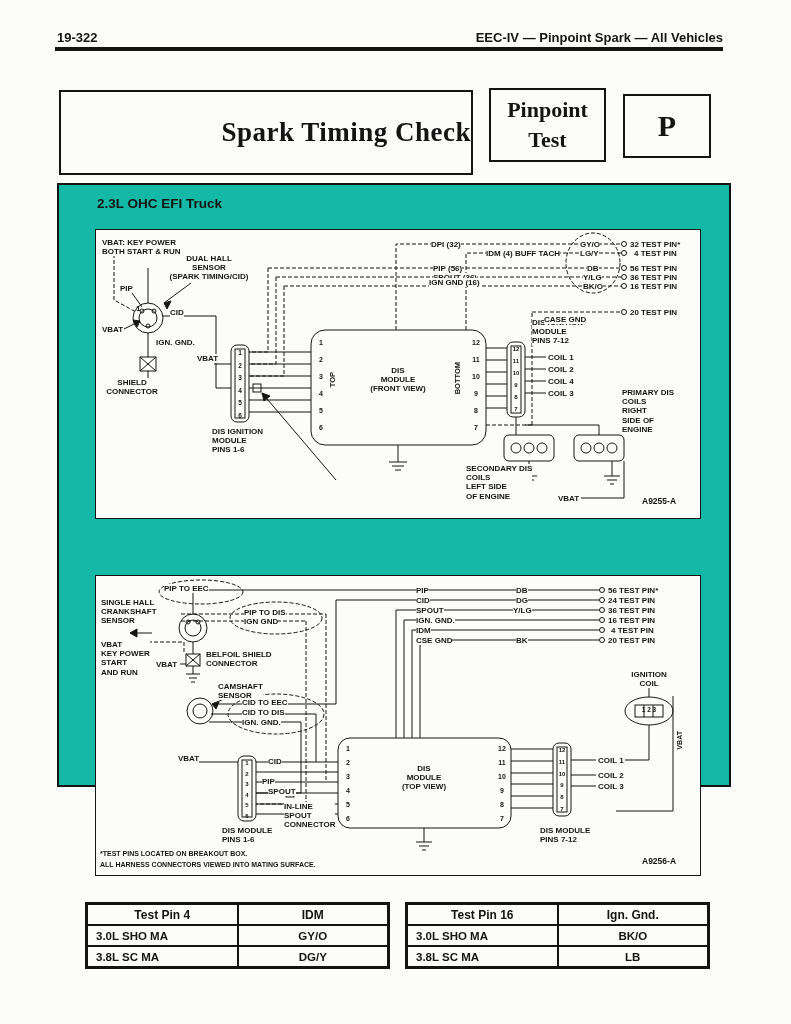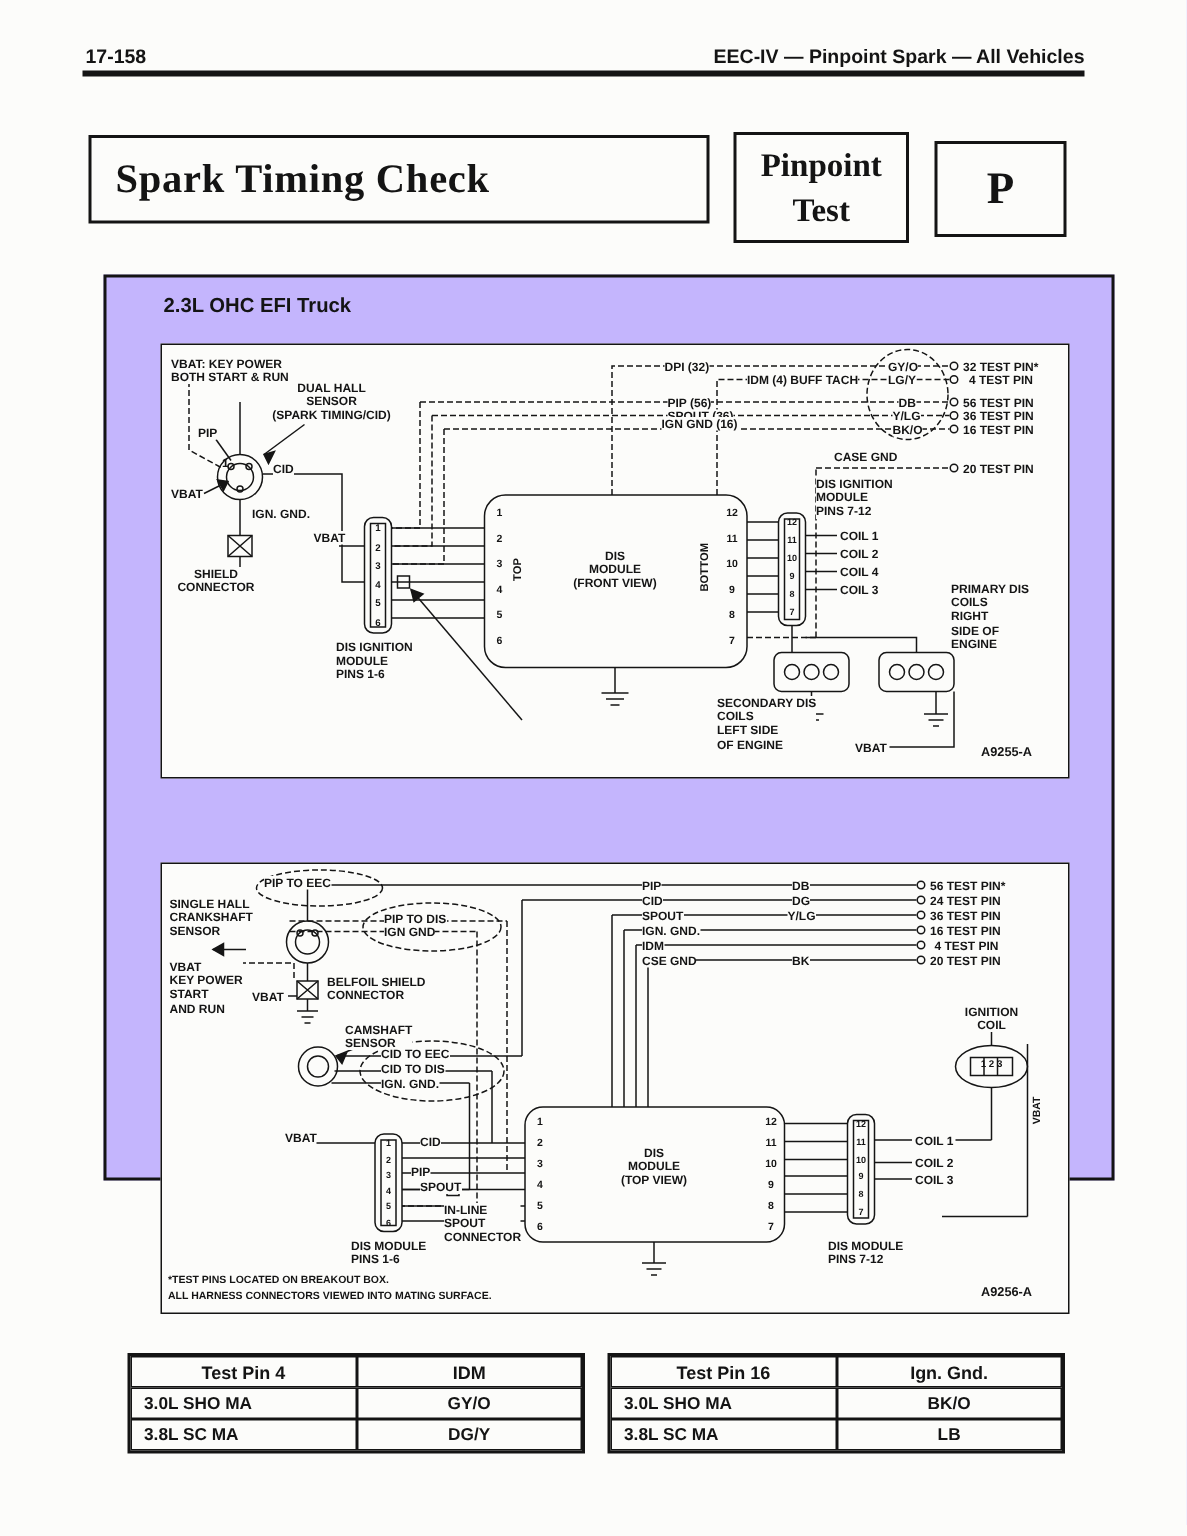--- a/index.html
+++ b/index.html
@@ -4,25 +4,25 @@
 <style>
   * { margin:0; padding:0; box-sizing:border-box; }
   html,body { background:#ffffff; }
   .page{ position:relative; width:791px; height:1024px; background:#fcfcfa; color:#141414;
          font-family:"Liberation Sans","DejaVu Sans",sans-serif; overflow:hidden; }
   .abs{ position:absolute; }
   .hdr{ font-size:13px; font-weight:bold; }
   .hdr-rule{ left:55px; top:47px; width:668px; height:4px; background:#141414; }
   .tbox{ position:absolute; border:2.5px solid #141414; background:#fcfcfa; display:flex; align-items:center;
          font-family:"Liberation Serif","DejaVu Serif",serif; font-weight:bold; }
-  #titleMain{ left:59px; top:90px; width:414px; height:59px; font-size:27px; padding-left:16px; letter-spacing:.5px; }
+  #titleMain{ left:59px; top:90px; width:414px; height:85px; font-size:27px; padding-left:16px; letter-spacing:.5px;justify-content:flex-end; }
   #titlePin{ left:489px; top:88px; width:117px; height:74px; font-size:22px; justify-content:center; text-align:center;
              white-space:pre-line; line-height:1.35; }
   #titleLetter{ left:623px; top:94px; width:88px; height:64px; font-size:30px; justify-content:center; }
-  .main-box{ position:absolute; left:57px; top:183px; width:674px; height:604px; border:2px solid #141414; background:#c4b5fd;margin-left:12px; }
+  .main-box{ position:absolute; left:57px; top:183px; width:674px; height:604px; border:2px solid #141414; background:#14b8a6; }
   .sec-title{ position:absolute; font-size:13.5px; font-weight:bold; }
   .diag{ position:absolute; border:1.5px solid #141414; background:#fcfcfa; }
   .diag svg{ position:absolute; left:0; top:0; }
   .lbl{ position:absolute; font-size:8px; font-weight:bold; line-height:1.15; white-space:pre-line; background:#fcfcfa; }
   .c{ text-align:center; }
   .nb{ background:transparent; }
   .nums{ position:absolute; font-weight:bold; text-align:center; white-space:pre-line; background:transparent; }
   .vert{ writing-mode:vertical-rl; transform:rotate(180deg); background:transparent; }
   .ref{ font-size:8.5px; }
   .fn{ font-size:7px; }
@@ -31,21 +31,21 @@
   .tbl .cell{ border:1px solid #141414; height:21px; display:flex; align-items:center; font-size:11.5px; }
   .tbl .h{ justify-content:center; font-size:12px; }
   .tbl .c1{ padding-left:8px; }
   .tbl .c2{ justify-content:center; }
 </style>
 </head>
 <body>
 
 <div class="page">
 
-  <div class="abs hdr" style="left:57px; top:30px;">17-158</div>
+  <div class="abs hdr" style="left:57px; top:30px;">19-322</div>
   <div class="abs hdr" style="right:68px; top:30px;">EEC-IV — Pinpoint Spark — All Vehicles</div>
   <div class="abs hdr-rule"></div>
 
   <div class="tbox" id="titleMain">
     <span>Spark Timing Check</span>
   </div>
   <div class="tbox" id="titlePin">
     <span>Pinpoint
 Test</span>
   </div>
@@ -195,21 +195,21 @@
       <div class="lbl" style="left:484px; top:10px;">GY/O</div>
       <div class="lbl" style="left:484px; top:19px;">LG/Y</div>
       <div class="lbl" style="left:491px; top:34px;">DB</div>
       <div class="lbl" style="left:487px; top:43px;">Y/LG</div>
       <div class="lbl" style="left:487px; top:52px;">BK/O</div>
       <div class="lbl" style="left:534px; top:10px;">32 TEST PIN*</div>
       <div class="lbl" style="left:538px; top:19px;">4 TEST PIN</div>
       <div class="lbl" style="left:534px; top:34px;">56 TEST PIN</div>
       <div class="lbl" style="left:534px; top:43px;">36 TEST PIN</div>
       <div class="lbl" style="left:534px; top:52px;">16 TEST PIN</div>
-      <div class="lbl" style="left:448px; top:70px;">CASE GND</div>
+      <div class="lbl" style="left:448px; top:85px;">CASE GND</div>
       <div class="lbl" style="left:534px; top:78px;">20 TEST PIN</div>
       <div class="lbl" style="left:370px; top:234px;">SECONDARY DIS
 COILS
 LEFT SIDE
 OF ENGINE</div>
       <div class="lbl" style="left:526px; top:158px;">PRIMARY DIS
 COILS
 RIGHT
 SIDE OF
 ENGINE</div>

